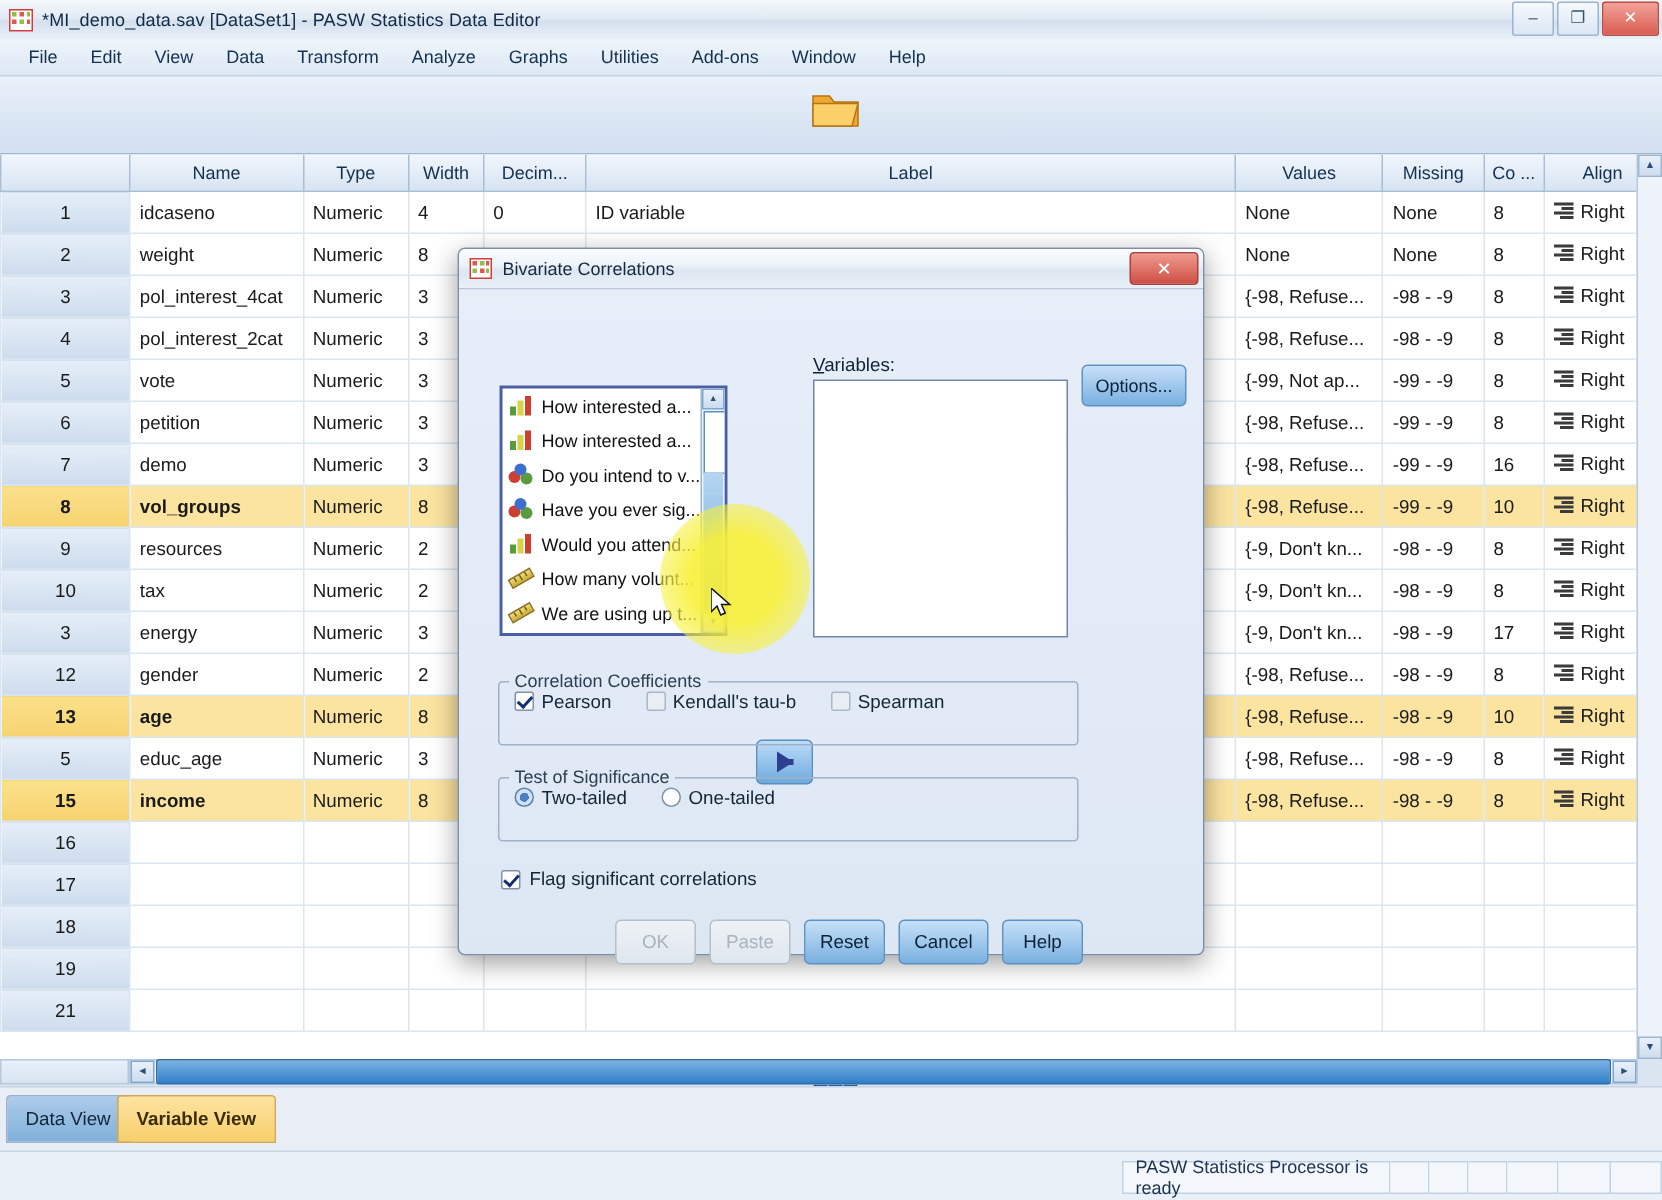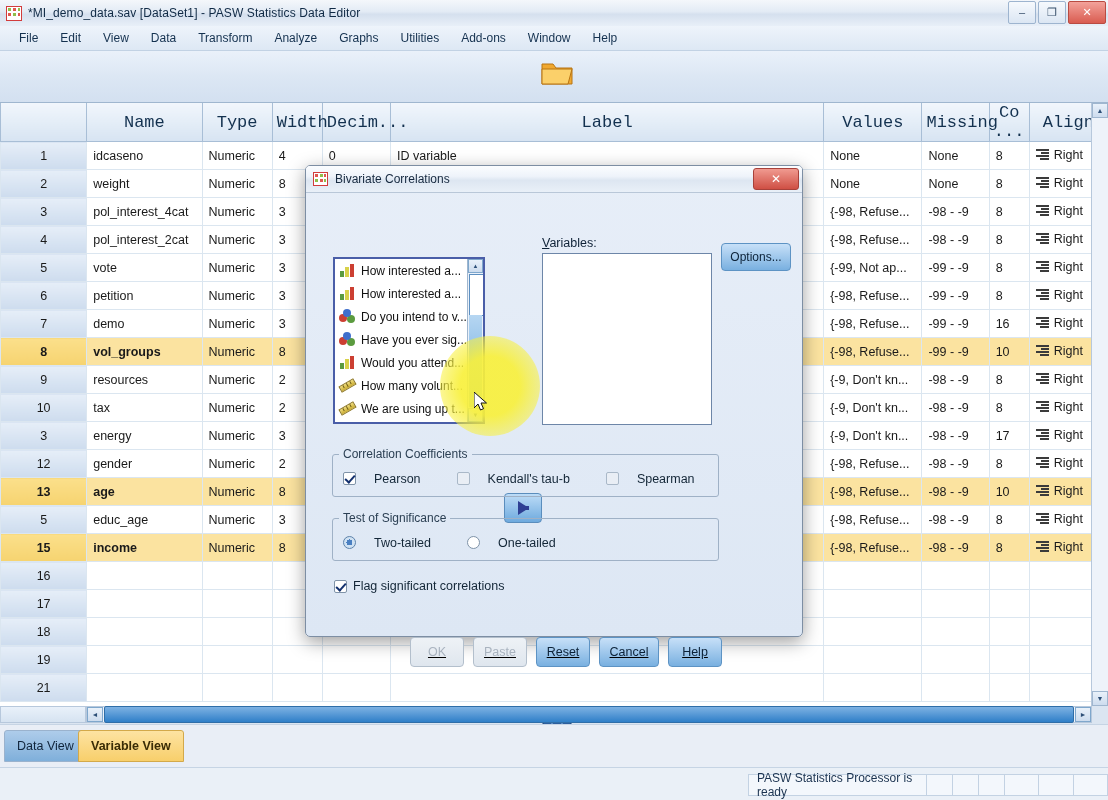--- a/index.html
+++ b/index.html
@@ -51,21 +51,21 @@
   }
   .tbtn{width:44px;height:44px;display:flex;align-items:center;justify-content:center;flex:0 0 auto;}
   .tsep{width:1px;height:30px;background:#b9c9dc;margin:0 4px;flex:0 0 auto;}
 
   
   .gridwrap{position:absolute;left:0;top:103px;width:1108px;height:603px;background:#fff;overflow:hidden;}
   table.grid{border-collapse:collapse;table-layout:fixed;width:1108px;}
   table.grid th{
     background:linear-gradient(to bottom,#f1f6fc,#d7e4f2);
     border:1px solid #a8bed6;border-top:none;
-    font-weight:normal;font-size:17px;color:#13314f;height:24px;padding:0 4px;font-family:Liberation Mono, monospace;
+    font-weight:normal;font-size:12px;color:#13314f;height:24px;padding:0 4px;
   }
   table.grid td{
     border:1px solid #dbe6f0;height:27px;padding:0 6px;font-size:12.5px;color:#1a1a1a;
     white-space:nowrap;overflow:hidden;
   }
   td.rownum{
     background:linear-gradient(to bottom,#e6eef8,#cddcee);
     text-align:center;color:#13314f;border:1px solid #a8bed6;
   }
   tr.hl td{background:#fbe3a0;}
@@ -165,32 +165,32 @@
   .varlabel{position:absolute;left:236px;top:43px;font-size:12.5px;color:#0f2237;}
   .varbox{position:absolute;left:236px;top:60px;width:170px;height:172px;background:#fff;border:1px solid #6d86a8;box-sizing:border-box;}
   .optbtn{position:absolute;left:415px;top:50px;width:68px;height:26px;border-radius:4px;
     background:linear-gradient(to bottom,#c7e0f8,#79b0e0);border:1px solid #5d93c4;
     display:flex;align-items:center;justify-content:center;font-size:12px;color:#0c2238;}
 
   fieldset.grp{position:absolute;border:1px solid #9fb1c6;border-radius:3px;margin:0;padding:0;background:transparent;}
   fieldset.grp legend{font-size:12px;color:#2c4054;padding:0 4px;margin-left:6px;}
   .grp-coef{left:26px;top:254px;width:385px;height:48px;}
   .grp-sig{left:26px;top:318px;width:385px;height:48px;}
-  .optrow{display:flex;align-items:center;height:100%;padding-left:10px;gap:18px;}
+  .optrow{display:flex;align-items:flex-start;height:100%;padding-left:10px;gap:5px;}
 
   .chk{width:13px;height:13px;border:1px solid #7f93a8;background:#fff;box-sizing:border-box;position:relative;flex:0 0 auto;border-radius:2px;}
   .chk.on::after{content:"";position:absolute;left:3px;top:0px;width:4px;height:8px;border:solid #12306e;border-width:0 2px 2px 0;transform:rotate(42deg);}
   .chk.off{background:#e9eef5;border-color:#a9b8c8;}
   .rad{width:13px;height:13px;border-radius:50%;border:1px solid #7f93a8;background:#fff;box-sizing:border-box;position:relative;flex:0 0 auto;}
   .rad.on{background:radial-gradient(circle,#4a7fc1 0 3px,#cfe1f2 3px);border-color:#5d82aa;}
   .optlabel{font-size:12.5px;color:#132637;margin-right:18px;white-space:nowrap;}
 
   .flagrow{position:absolute;left:28px;top:386px;display:flex;align-items:center;gap:6px;}
 
-  .btnrow{position:absolute;left:104px;top:444px;display:flex;gap:9px;text-decoration:underline;}
+  .btnrow{position:absolute;left:104px;top:420px;display:flex;gap:9px;}
   .dbtn{width:52px;height:28px;border-radius:4px;display:flex;align-items:center;justify-content:center;
     font-size:12.5px;border:1px solid #5d93c4;background:linear-gradient(to bottom,#c7e0f8,#79b0e0);color:#0c2238;}
   .dbtn.wide{width:58px;}
   .dbtn.dis{background:linear-gradient(to bottom,#eef2f6,#dfe6ee);border-color:#b3bfcc;color:#a9b3bf;}
 
   
   .hl-blob{position:absolute;left:440px;top:336px;width:100px;height:100px;border-radius:50%;
     background:radial-gradient(circle,rgba(248,240,60,.92) 0 42%,rgba(248,240,60,.55) 70%,rgba(248,240,60,0) 100%);
     pointer-events:none;}
   .cursor{position:absolute;left:474px;top:392px;width:14px;height:21px;pointer-events:none;}

